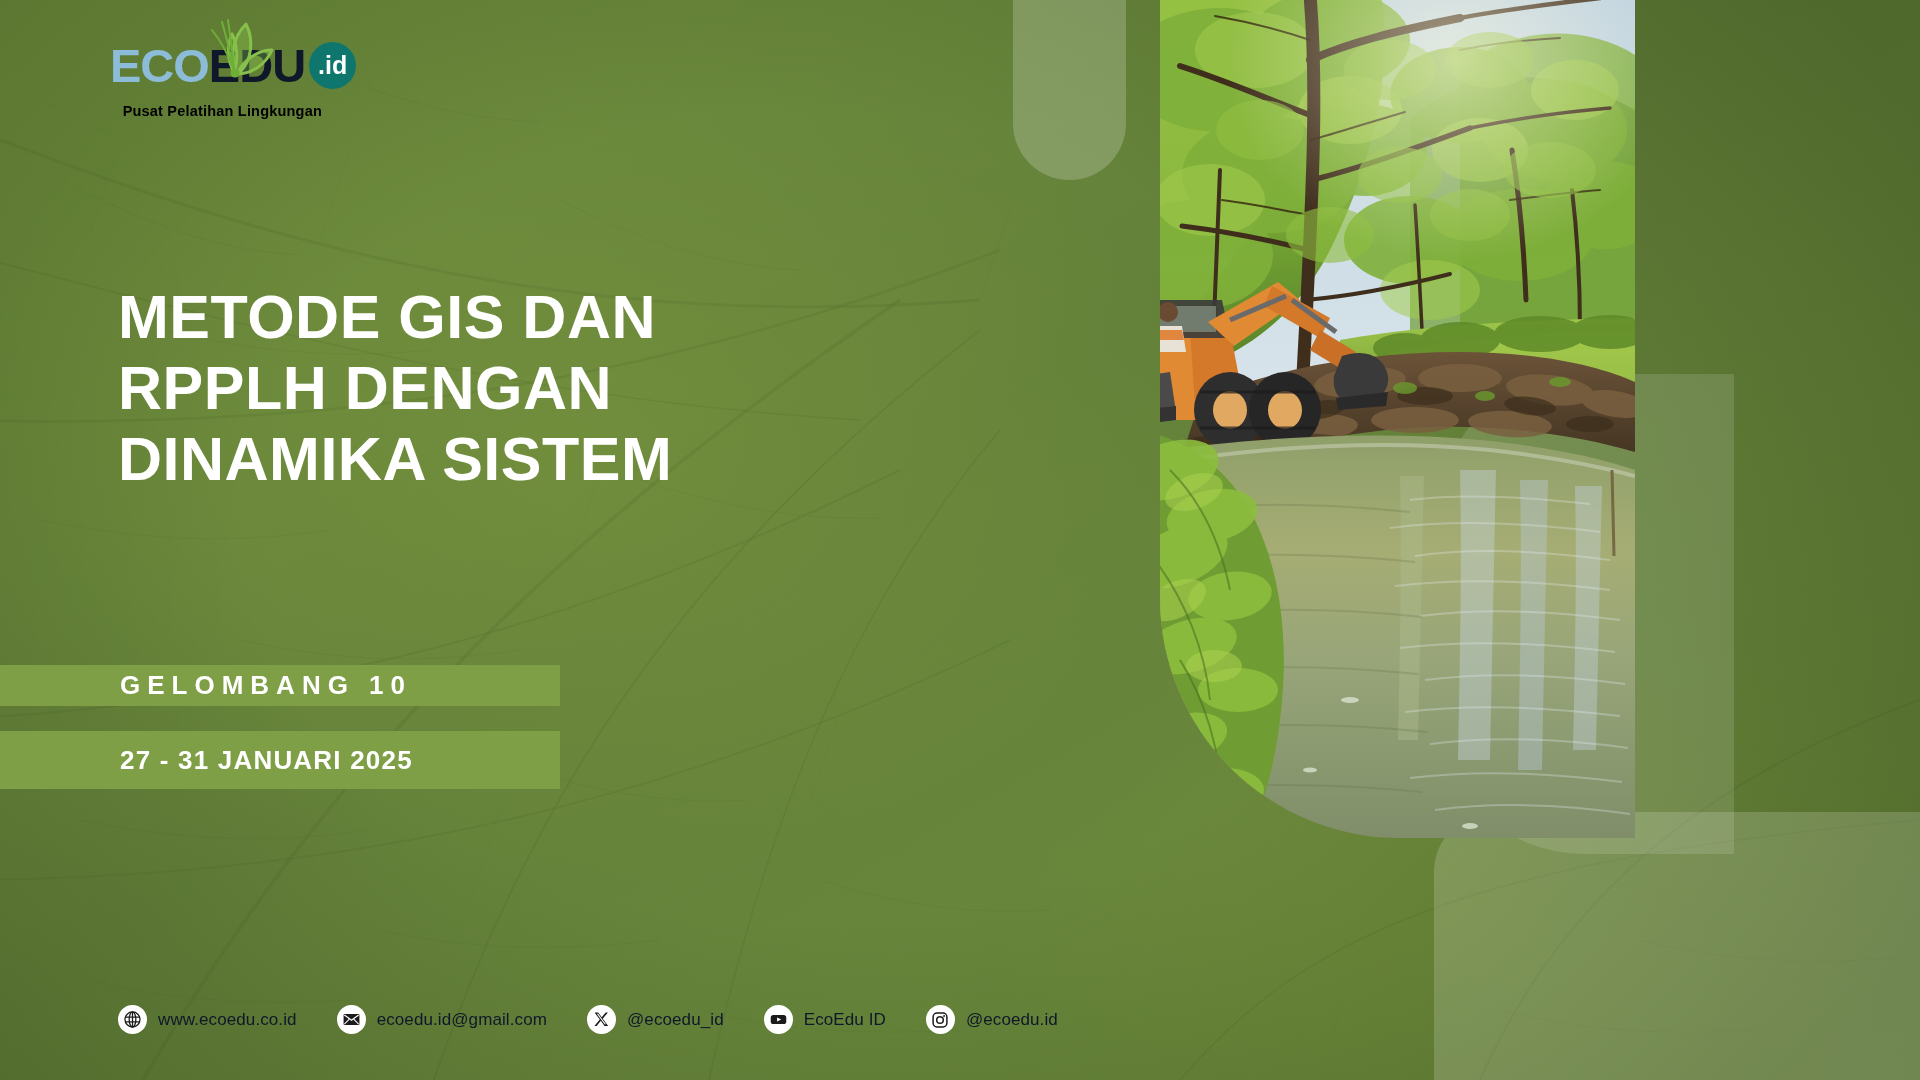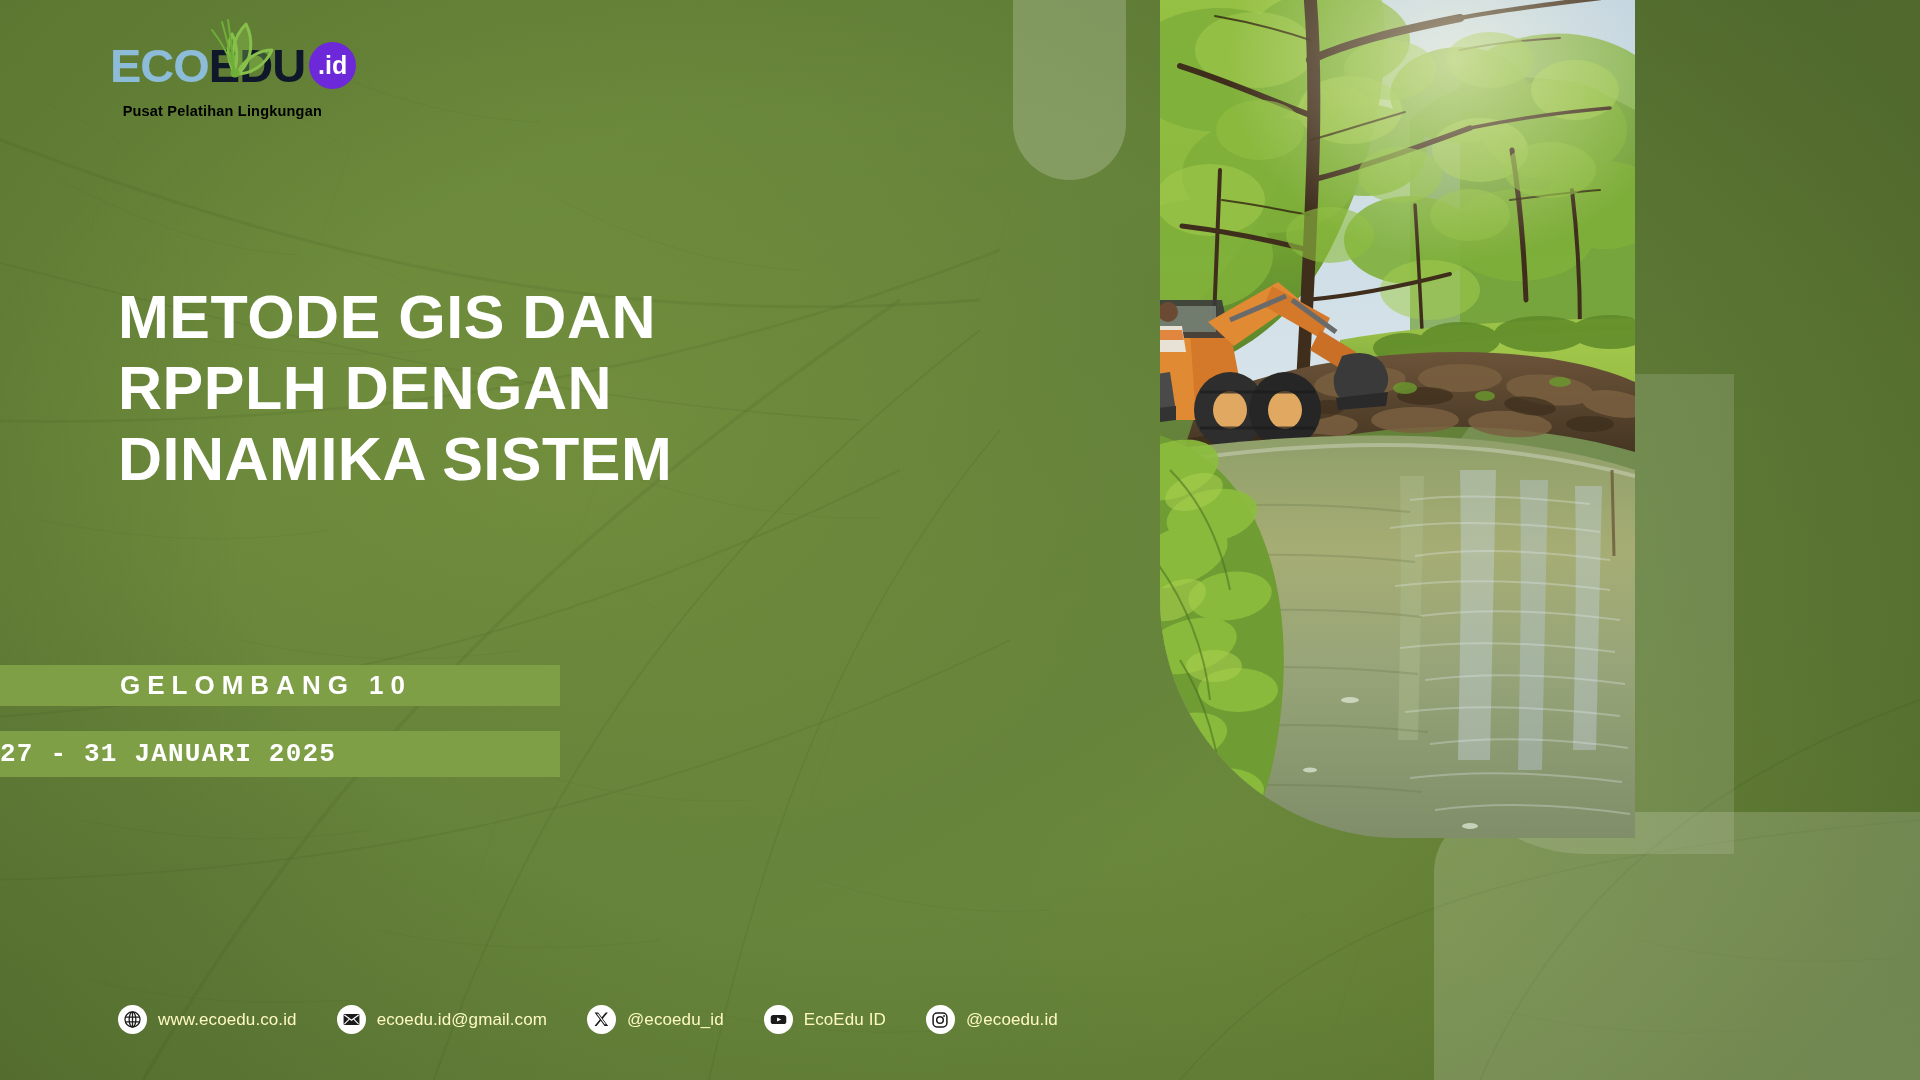--- a/index.html
+++ b/index.html
@@ -69,21 +69,21 @@
     font-family:"Liberation Sans", sans-serif;
   }
   .logo-eco { color:#8dbcd8; }
   .logo-edu { color:#0f172a; }
   .leaf-mark {
     position:absolute; left:92px; top:-24px; width:72px; height:62px;
   }
   .leaf-mark svg { width:100%; height:100%; display:block; }
   .id-badge {
     width:47px; height:47px; border-radius:50%;
-    background:#6d28d9;
+    background:#0f766e;
     display:flex; align-items:center; justify-content:center;
     color:#ffffff; font-size:25px; font-weight:bold;
     margin-left:4px; margin-bottom:1px;
   }
   .logo-tag {
     color:#000000; font-size:14.5px; font-weight:bold;
     letter-spacing:.2px; margin-top:7px; text-align:right;
     width:212px;
   }
 
@@ -104,39 +104,39 @@
     background:#7f9f46;
     color:#ffffff; font-weight:bold;
     display:flex; align-items:center;
   }
   .badge-wave {
     top:665px; width:560px; height:41px;
     font-size:26px; letter-spacing:7px;
     padding-left:120px;
   }
   .badge-date {
-    top:731px; width:560px; height:46px;
+    top:731px; width:560px; height:58px;
     font-size:26px; letter-spacing:1.2px;
-    font-family:Liberation Mono, monospace;
+    padding-left:120px;
   }
 
   
   .footer {
     position:absolute; left:118px; top:1005px;
     display:flex; align-items:center; gap:40px;
   }
   .f-item { display:flex; align-items:center; gap:11px; }
   .f-icon {
     width:29px; height:29px; border-radius:50%;
     background:#ffffff;
     display:flex; align-items:center; justify-content:center;
     flex:0 0 29px;
   }
   .f-icon svg { display:block; }
-  .f-text { color:#fef9c3; font-size:17px; letter-spacing:.1px; }
+  .f-text { color:#0f172a; font-size:17px; letter-spacing:.1px; }
 </style>
 </head>
 <body>
 
 <div class="bg"></div>
 
 <div class="veins">
   <svg viewBox="0 0 1920 1080" preserveAspectRatio="none">
     <g stroke="#3f5520" fill="none" stroke-opacity="0.35">
       <path d="M-50 120 C 300 260, 600 330, 980 300" stroke-width="3"></path>

